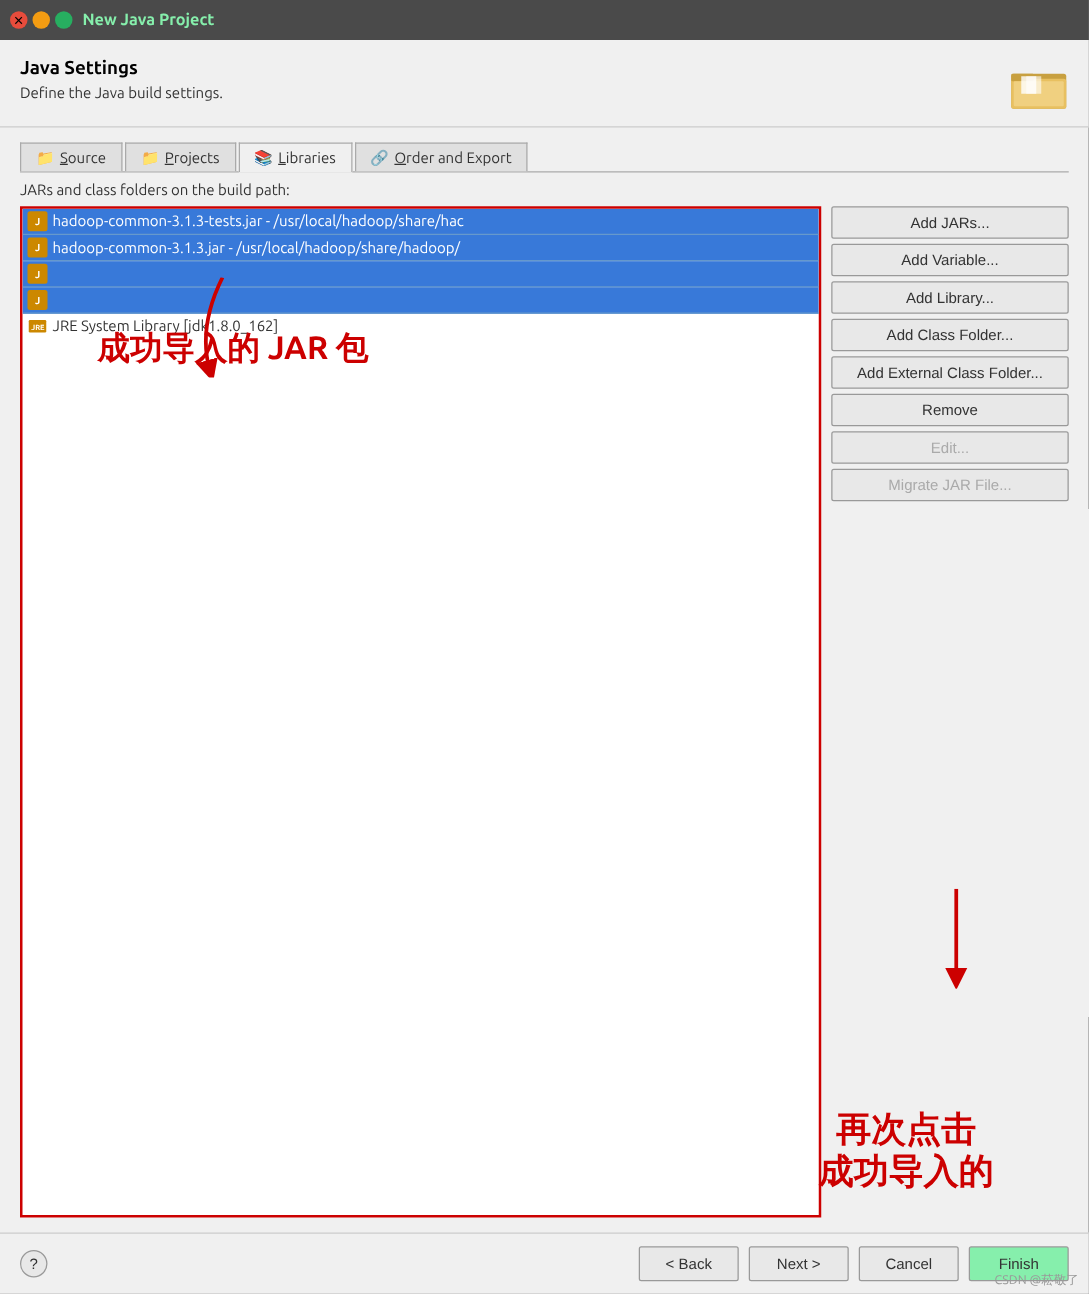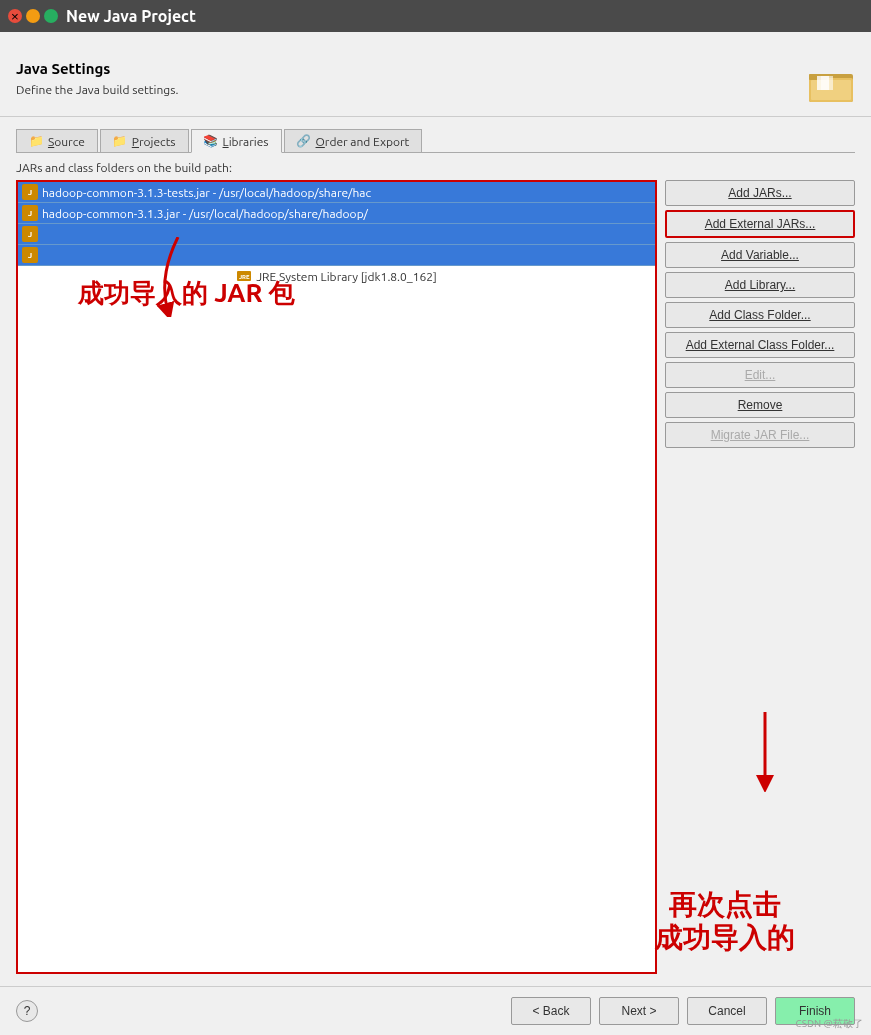--- a/index.html
+++ b/index.html
@@ -32,36 +32,36 @@
       border-radius: 50%;
       border: none;
       cursor: pointer;
     }
 
     .title-btn-close { background: #e74c3c; }
     .title-btn-min { background: #f39c12; }
     .title-btn-max { background: #27ae60; }
 
     .title-text {
-      color: #ffffff;
-      font-size: 16px;
+      color: #86efac;
+      font-size: 13px;
       font-weight: bold;
     }
 
     .dialog {
       background: #f0f0f0;
       margin: 0;
       width: 871px;
       height: 1003px;
       display: flex;
       flex-direction: column;
     }
 
     .dialog-header {
-      padding: 28px 16px 8px 16px;
+      padding: 13px 16px 8px 16px;
       background: #f0f0f0;
       border-bottom: 1px solid #cccccc;
       display: flex;
       align-items: flex-start;
       justify-content: space-between;
     }
 
     .dialog-header-left {}
 
     .dialog-title {
@@ -173,21 +173,20 @@
       font-weight: bold;
     }
 
     .jre-item {
       padding: 2px 4px;
       font-size: 12px;
       color: #333;
       display: flex;
       align-items: center;
       gap: 4px;
-      justify-content: center;
     }
 
     .jre-icon {
       width: 16px;
       height: 16px;
       flex-shrink: 0;
       display: flex;
       align-items: center;
       justify-content: center;
     }
@@ -202,21 +201,20 @@
 
     .panel-btn {
       padding: 5px 10px;
       background: #e8e8e8;
       border: 1px solid #999;
       border-radius: 2px;
       cursor: pointer;
       font-size: 12px;
       text-align: center;
       color: #333;
-      text-decoration: underline;
     }
 
     .panel-btn.highlighted {
       border: 2px solid #cc0000;
       background: #e8e8e8;
     }
 
     .panel-btn.disabled {
       color: #aaa;
       cursor: default;
@@ -379,27 +377,26 @@
             <path d="M30,0 Q10,40 20,75" stroke="#cc0000" stroke-width="3" fill="none" marker-end="url(#arrowhead)"></path>
           </svg>
         </div>
 
         <div style="position:absolute; top:94px; left:60px; pointer-events:none; font-size:26px; font-weight:bold; color:#cc0000; white-space:nowrap;">成功导入的 JAR 包</div>
       </div>
 
       <div class="right-panel-wrapper" style="position:relative;">
         <div class="buttons-panel">
           <button class="panel-btn">Add JARs...</button>
-          <button class="panel-btn highlighted">Add External JARs...</button>
           <button class="panel-btn">Add Variable...</button>
           <button class="panel-btn">Add Library...</button>
           <button class="panel-btn">Add Class Folder...</button>
           <button class="panel-btn">Add External Class Folder...</button>
+          <button class="panel-btn">Remove</button>
           <button class="panel-btn disabled">Edit...</button>
-          <button class="panel-btn">Remove</button>
           <button class="panel-btn disabled">Migrate JAR File...</button>
         </div>
 
         <div style="position:absolute; bottom:180px; left:80px; pointer-events:none;">
           <svg width="40" height="80" viewBox="0 0 40 80">
             <defs>
               <marker id="arrowhead2" markerWidth="6" markerHeight="6" refX="3" refY="3" orient="auto">
                 <polygon points="0 0, 6 3, 0 6" fill="#cc0000"></polygon>
               </marker>
             </defs>

